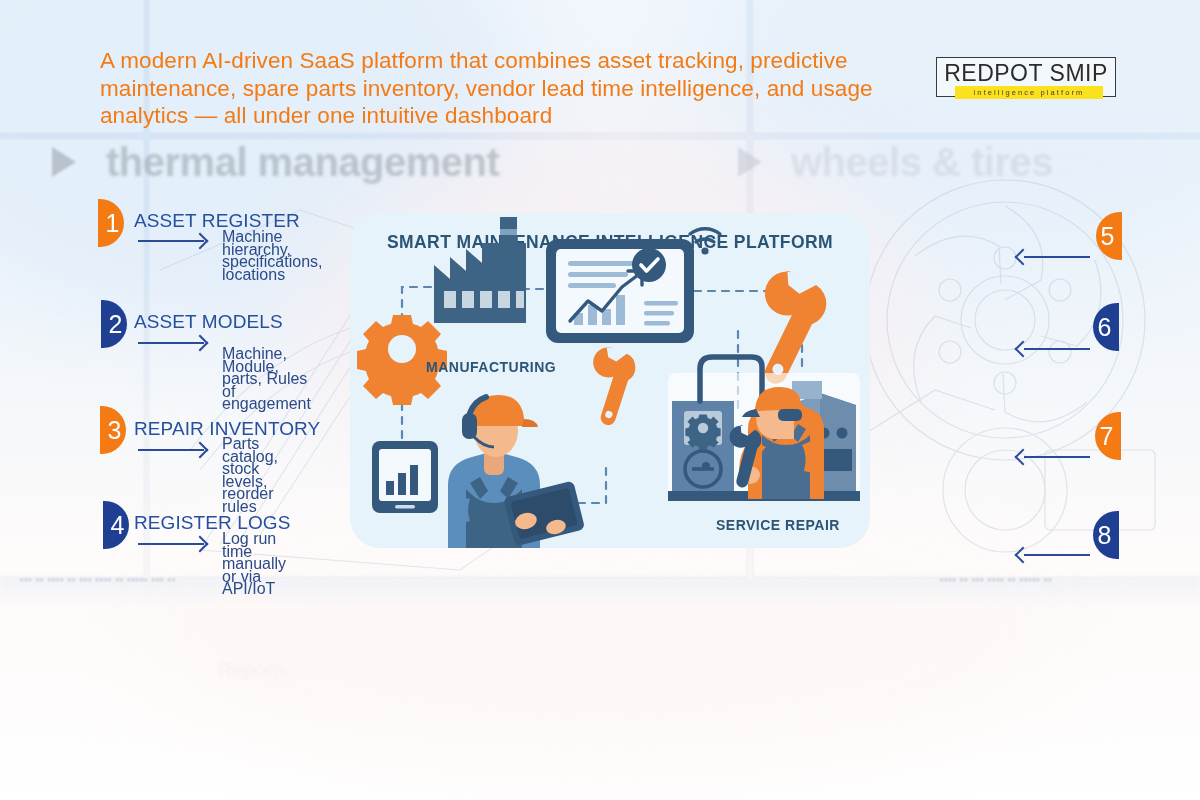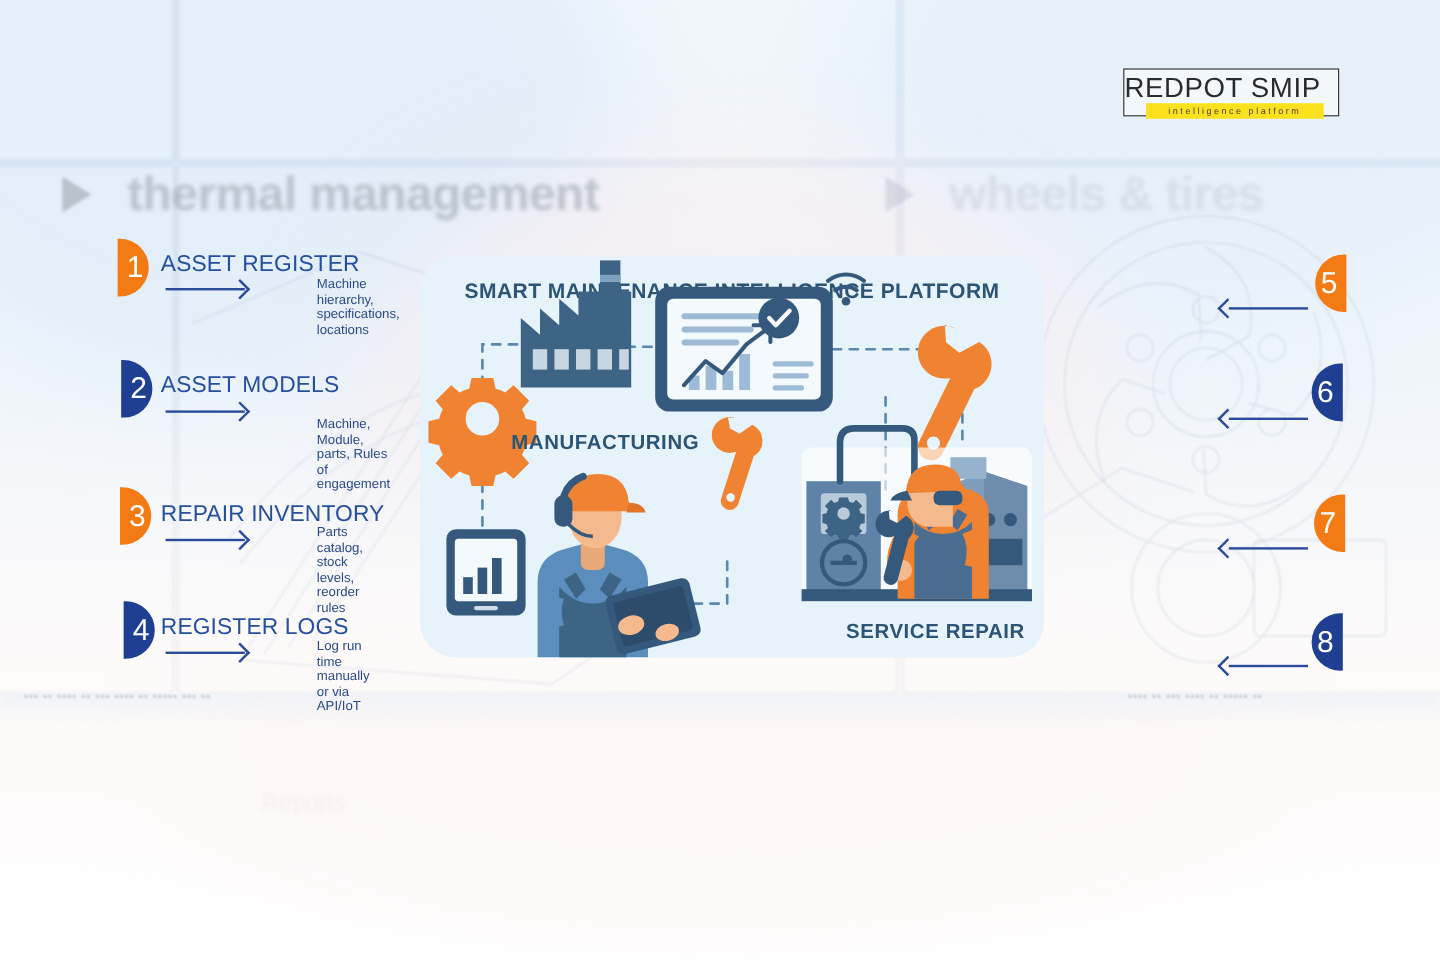--- a/index.html
+++ b/index.html
@@ -89,21 +89,21 @@
   .logo {
     position: absolute;
     left: 936px; top: 57px;
     width: 180px; height: 40px;
     border: 1.5px solid #3a3a3a;
     background: rgba(255,255,255,0.5);
   }
   .logo-word {
     position: absolute;
     left: 0; right: 0; top: 2px;
-    text-align: left;
+    text-align: center;
     font-size: 23px;
     color: #2b2b2b;
     letter-spacing: 0.5px;
   }
   .logo-tag {
     position: absolute;
     left: 18px; top: 28px;
     width: 148px; height: 13px;
     background: #fbe11e;
     color: #4a4034;
@@ -131,24 +131,23 @@
   .step-title {
     position: absolute;
     color: #264f9e;
     font-size: 19px;
     white-space: nowrap;
     letter-spacing: 0.1px;
   }
   .step-desc {
     position: absolute;
     color: #2a4a88;
-    font-size: 11px;
+    font-size: 16px;
     line-height: 12.5px;
     white-space: pre-line;
-    margin-left: 42px;
   }
   .arrow-line {
     position: absolute;
     height: 2px;
     background: #2a4a9a;
   }
   .arrow-head {
     position: absolute;
     width: 12px; height: 12px;
     border-top: 2px solid #2a4a9a;
@@ -173,21 +172,21 @@
     left: 0; right: 0; top: 19px;
     text-align: center;
     color: #2c5575;
     font-size: 17.5px;
     font-weight: bold;
     letter-spacing: 0.4px;
   }
   .card-label {
     position: absolute;
     color: #2c5575;
-    font-size: 17px;
+    font-size: 14px;
     font-weight: bold;
     letter-spacing: 0.5px;
     white-space: nowrap;
   }
   .illus { position: absolute; left: 0; top: 0; }
 </style>
 </head>
 <body>
 
 <div id="stage">
@@ -251,20 +250,21 @@
     <div class="bg-tri faint" style="left:738px; top:147px;"></div>
     <div class="bg-ghost-text faint" style="left:791px; top:140px;">wheels &amp; tires</div>
 
     <div class="bg-bottom-strip"></div>
     <div class="tiny-row" style="left:20px;  top:575px;">••• •• •••• •• ••• •••• •• ••••• ••• ••</div>
     <div class="tiny-row" style="left:940px; top:575px;">•••• •• ••• •••• •• ••••• ••</div>
 
     <div class="bg-reports" style="left:218px; top:659px;">Reports</div>
   </div>
 
+  <div class="headline">A modern AI-driven SaaS platform that combines asset tracking, predictive maintenance, spare parts inventory, vendor lead time intelligence, and usage analytics — all under one intuitive dashboard</div>
 
   <div class="logo">
     <div class="logo-word">REDPOT SMIP</div>
     <div class="logo-tag">intelligence platform</div>
   </div>
 
   <div class="left-col">
 
     <div class="step">
       <div class="badge left orange" style="left:98px; top:199px;">1</div>
@@ -496,16 +496,16 @@
           <ellipse cx="400" cy="262" rx="10" ry="9" fill="#f4b98c"></ellipse>
           <g transform="translate(384,210) rotate(18)" fill="#35597d">
             <path d="M10 0 a11 11 0 1 0 8 19 l2 34 a6 6 0 0 0 12 0 l-2 -36 a11 11 0 0 0 -8 -17 l-5 8 l-7 -1 l-3 -7 z"></path>
           </g>
           <path d="M466 226 q10 16 6 36 l-18 -4 q4 -16 -2 -26 Z" fill="#ef8332"></path>
         </g>
       </g>
     </svg>
 
     <div class="card-label" style="left:76px; top:146px;">MANUFACTURING</div>
-    <div class="card-label" style="left:355px; top:304px;">SERVICE REPAIR</div>
+    <div class="card-label" style="left:366px; top:304px;">SERVICE REPAIR</div>
   </div>
 
 </div>
 
 </body></html>

